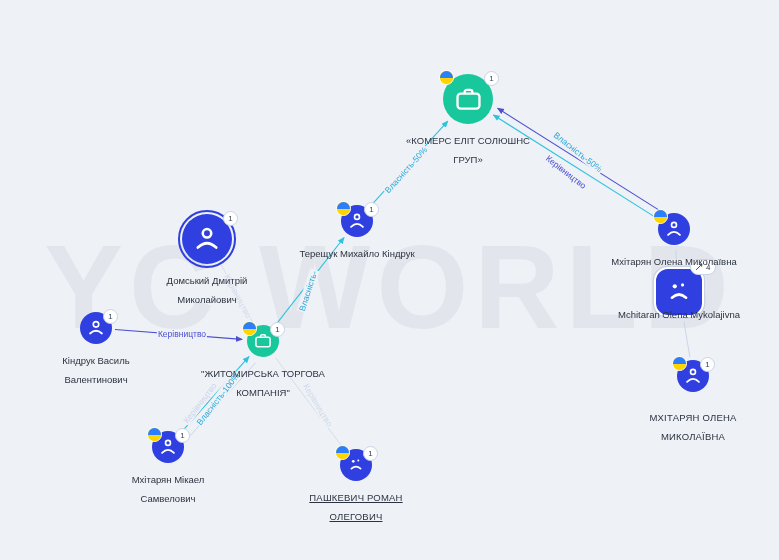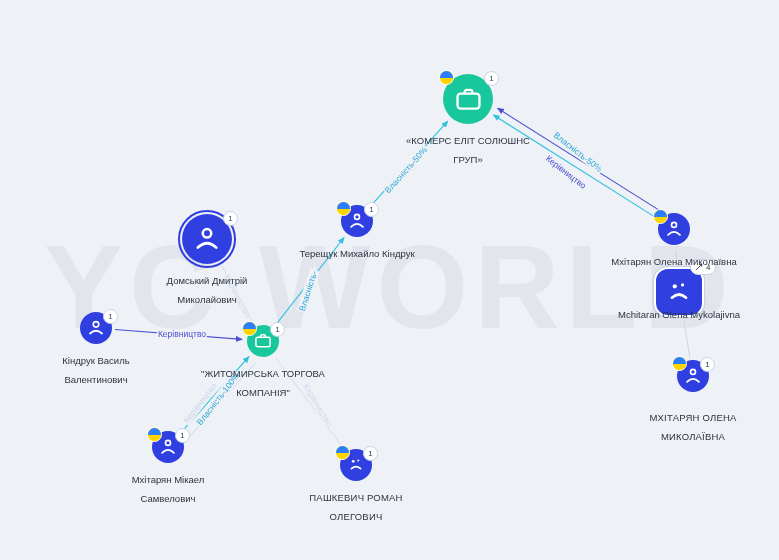--- a/index.html
+++ b/index.html
@@ -275,17 +275,17 @@
       <div class="caption" style="left: 674px; top: 252px; width: 160px;">Мхітарян Олена Миколаївна</div>
       <div class="caption" style="left: 679px; top: 305px; width: 160px;">Mchitaran Olena Mykolajivna</div>
       <div class="caption caps" style="left: 693px; top: 399px; width: 160px; margin-top: 9px;">МХІТАРЯН ОЛЕНА
 МИКОЛАЇВНА</div>
       <div class="caption" style="left: 96px; top: 351px; width: 160px;">Кіндрук Василь
 Валентинович</div>
       <div class="caption" style="left: 263px; top: 364px; width: 160px;">"ЖИТОМИРСЬКА ТОРГОВА
 КОМПАНІЯ"</div>
       <div class="caption" style="left: 168px; top: 470px; width: 160px;">Мхітарян Мікаел
 Самвелович</div>
-      <div class="caption caps" style="left: 356px; top: 488px; width: 160px;">ПАШКЕВИЧ РОМАН
+      <div class="caption caps" style="left: 356px; top: 488px; width: 160px; text-decoration: underline;">ПАШКЕВИЧ РОМАН
 ОЛЕГОВИЧ</div>
     </div>
 
 </div>
 
 </body></html>

